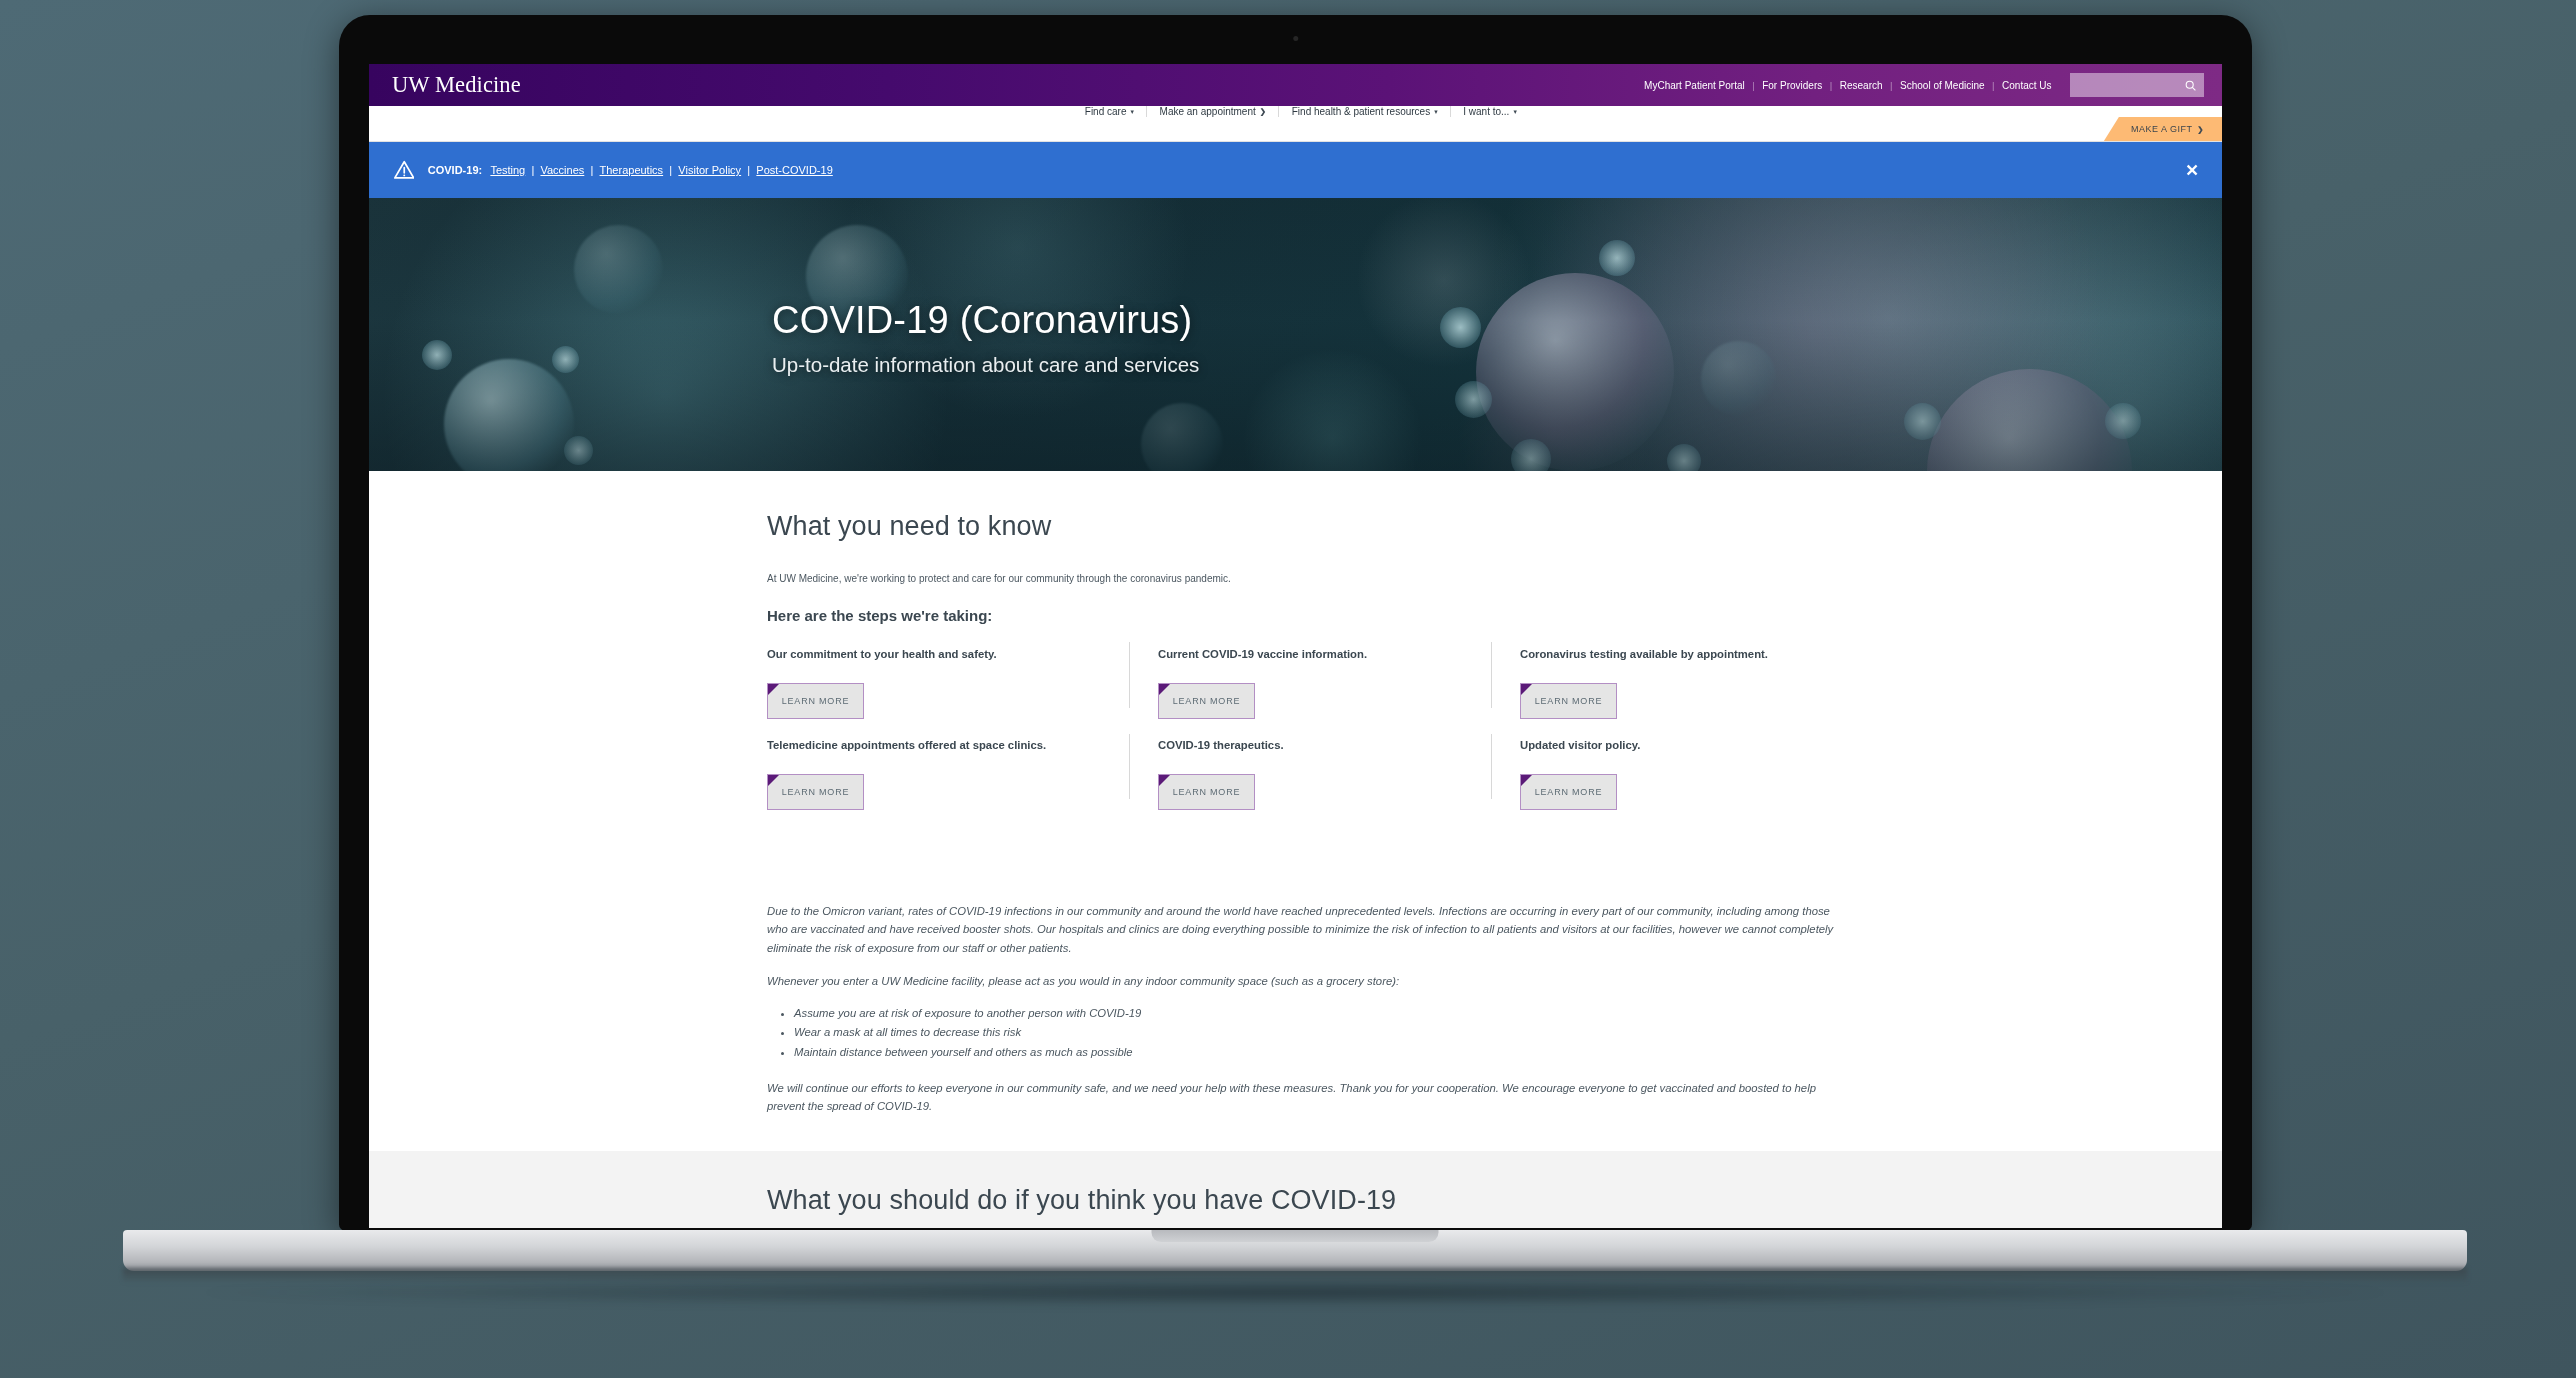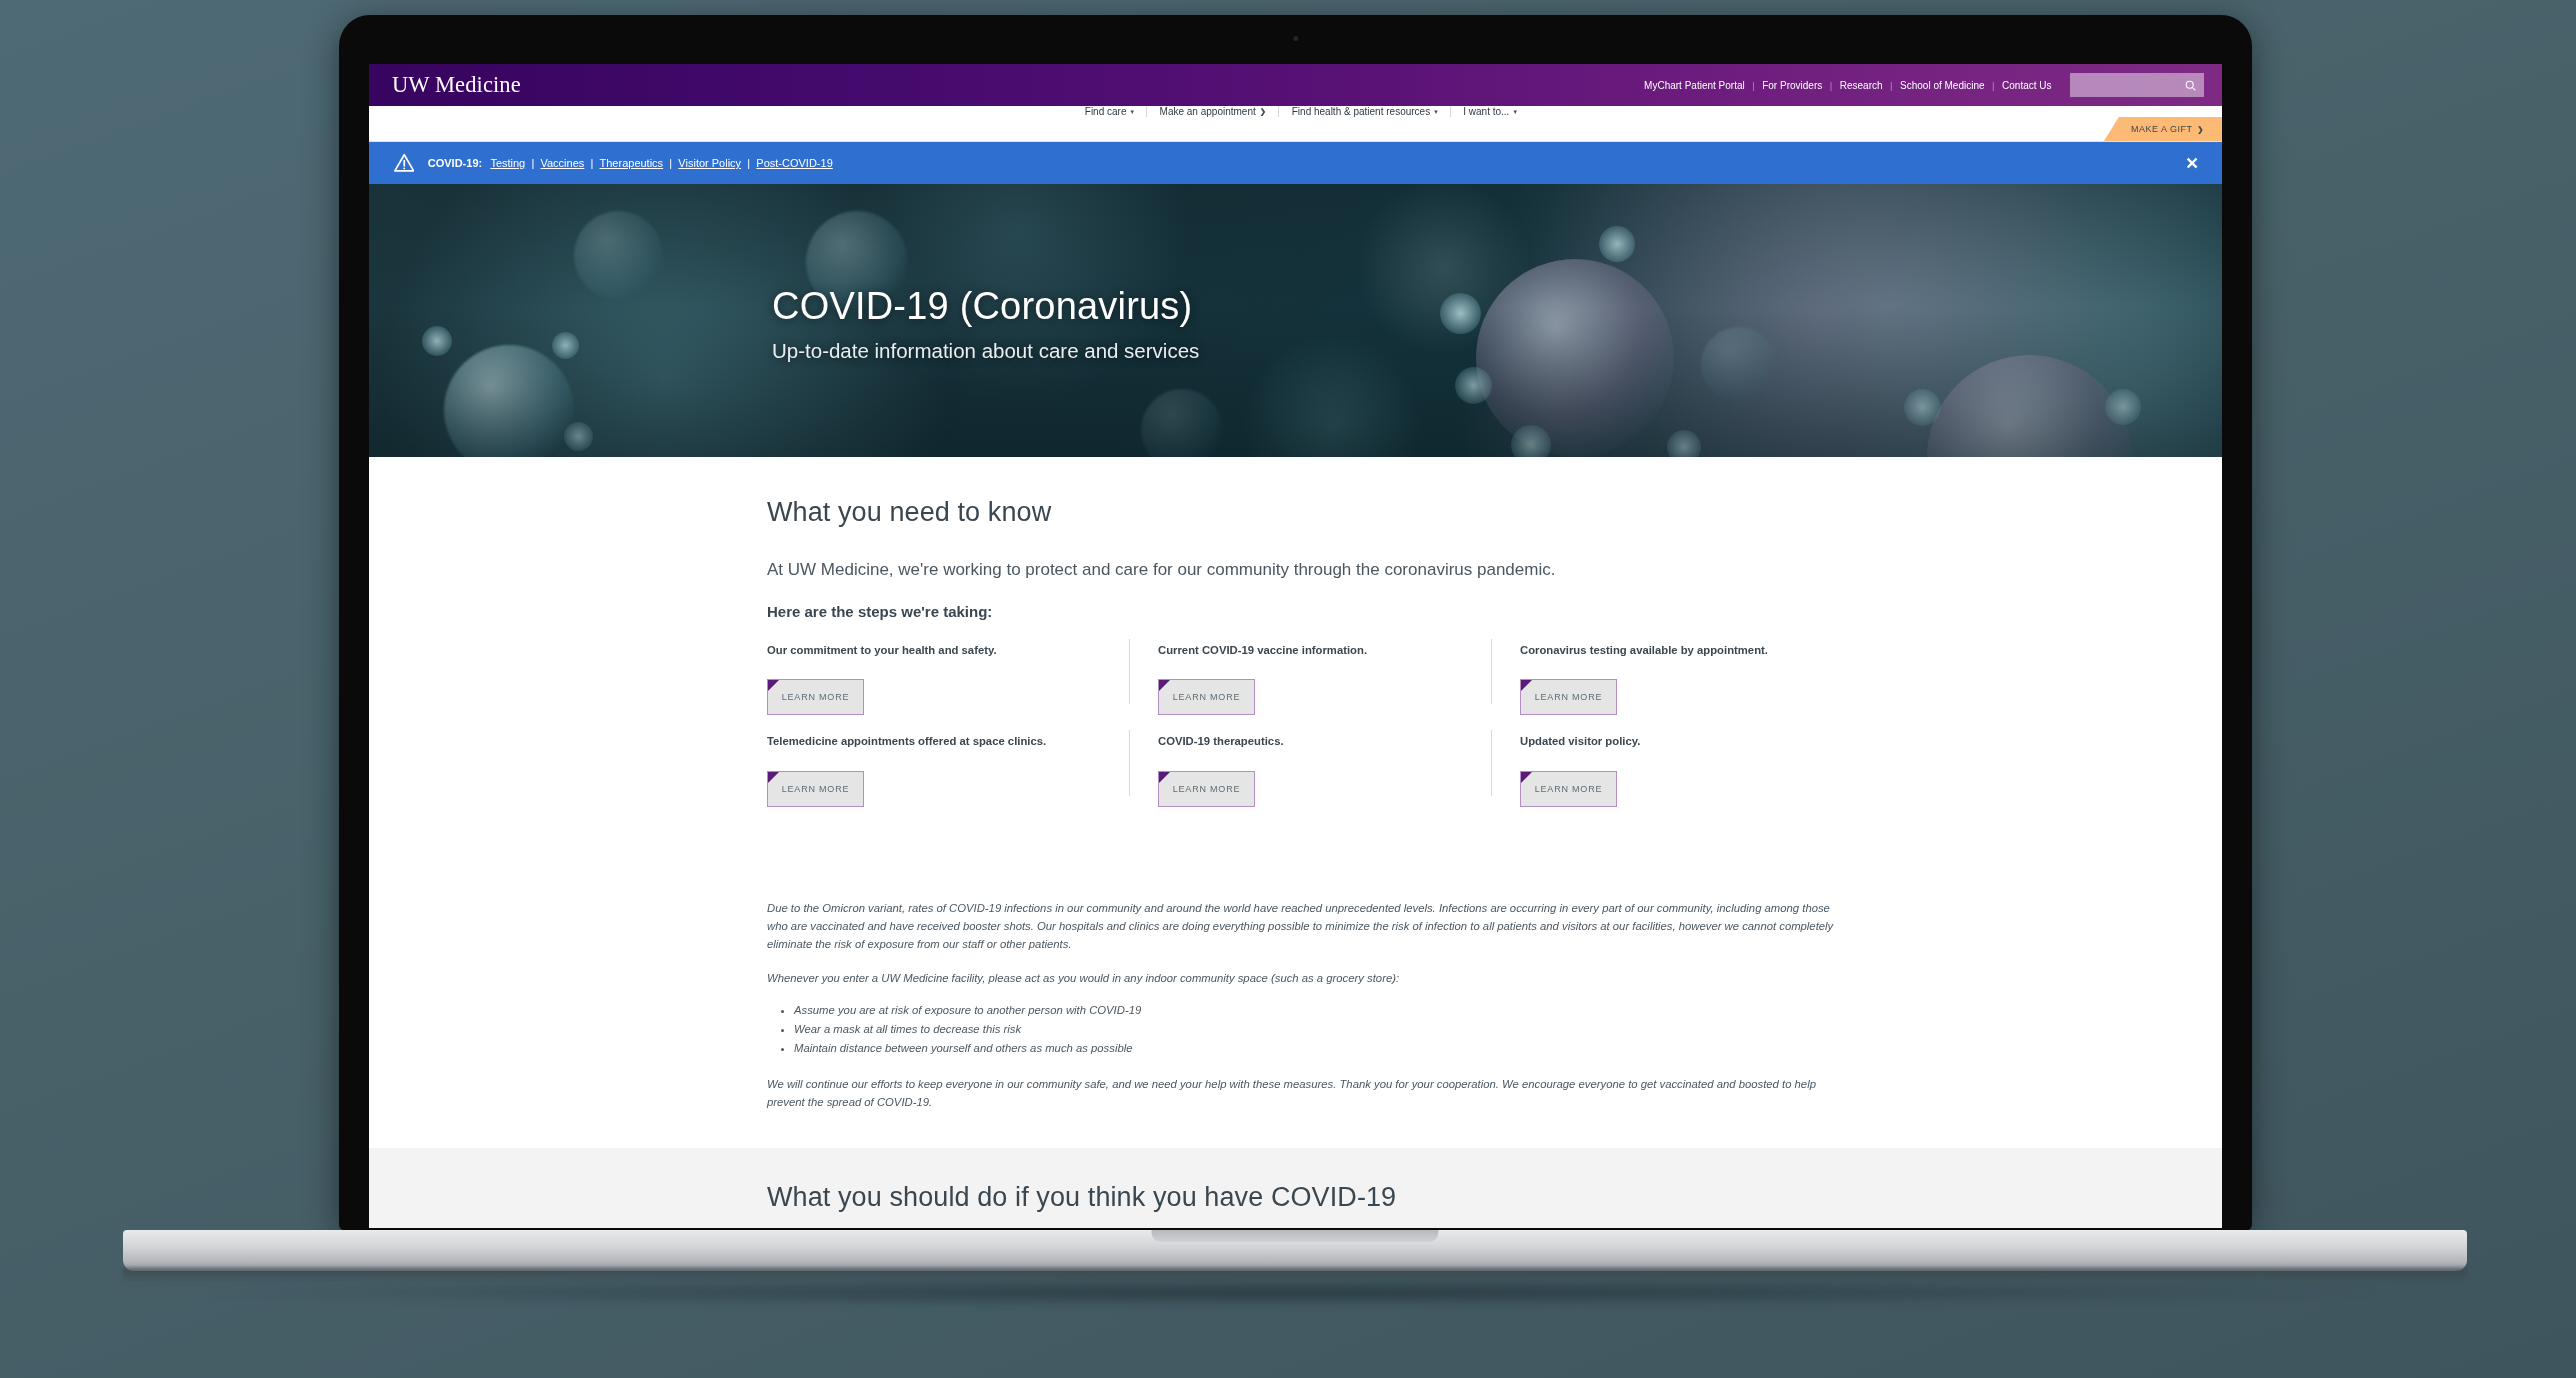--- a/index.html
+++ b/index.html
@@ -114,21 +114,21 @@
     display:flex; align-items:center; padding: 0 18px 0 27px;
     background:#fdba74;
     color:#3a444d; font-size:9px; letter-spacing:0.5px; white-space:nowrap;
     clip-path: polygon(15px 0, 100% 0, 100% 100%, 0 100%);
     position:relative;
   }
   .make-gift .arrow { margin-left:4.8px; }
 
   
   .alert {
-    height: 42px; background:#2f6fd0;
+    height: 56px; background:#2f6fd0;
     display:flex; align-items:center; position:relative;
   }
   .alert-icon { margin-left:24.6px; width:20.5px; height:20.5px; }
   .alert-text {
     margin-left:13.7px; color:#fff; font-size:11px; white-space:nowrap;
     display:flex; align-items:center; gap:0;
   }
   .alert-label { font-weight:bold; margin-right:6.8px; }
   .alert-text a { color:#fff; text-decoration:underline; padding:0 1.4px; }
   .alert-pipe { color:#ffffff; padding:0 4.8px; }
@@ -179,21 +179,21 @@
     text-shadow: 0 1.4px 8.2px rgba(0,0,0,.6);
   }
 
   
   .content { background:#fff; padding: 40px 0 0 0; }
   .wrap { width: 1086px; margin-left: 398px; }
 
   h2.section-title {
     font-size: 27px; font-weight: 400; color:#3b4750; letter-spacing:0.1px;
   }
-  .intro { margin-top: 29px; font-size:17px; color:#4b5760; line-height:1.5; }
+  .intro { margin-top: 29px; font-size:10px; color:#4b5760; line-height:1.5; }
   h3.steps-title { margin-top: 20.5px; font-size: 15px; font-weight: bold; color:#3b4750; }
 
   .cards { display:grid; grid-template-columns: repeat(3, 1fr); margin-top: 23px; }
   .card { padding-right: 27px; position:relative; }
   .card.divided { padding-left: 29px; }
   .card.divided::before {
     content:""; position:absolute; left:0; top:-4.1px; bottom: 11px; width:0.7px; background:#d8d8d8;
   }
   .card-title { font-size:11.3px; font-weight:bold; color:#3b4750; line-height:1.4; }
 

